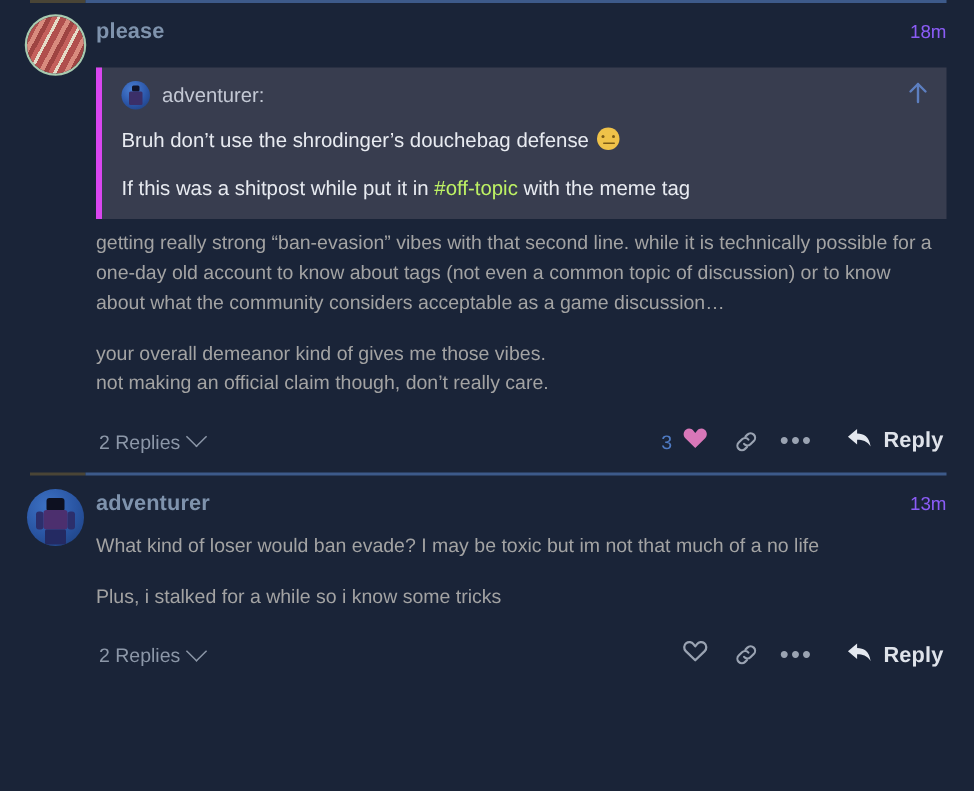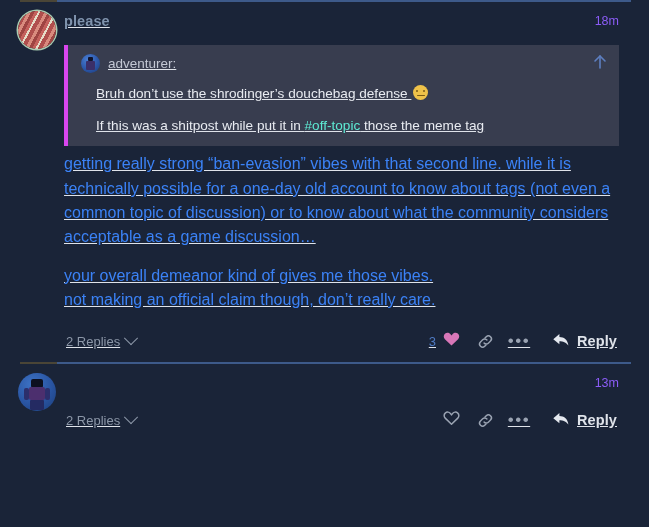--- a/index.html
+++ b/index.html
@@ -43,23 +43,22 @@
     left: 57px;
     top: 0;
     right: 18px;
     height: 2px;
     background: #3d5a8a;
   }
 
   
   .post {
     position: relative;
-    padding: 9px 30px 6px 18px;
+    padding: 9px 18px 6px 18px;
     box-sizing: border-box;
-    text-decoration: underline;
   }
 
   .post-header {
     display: flex;
     align-items: flex-start;
     height: 22px;
     position: relative;
   }
 
   .avatar {
@@ -193,25 +192,25 @@
     width: 16px;
     height: 18px;
     cursor: pointer;
   }
   .quote-expand svg { display: block; }
 
   .quote-line {
     font-size: 13.6px;
     line-height: 1.45;
     color: #e8ebf1;
-    margin: 0 0 12px 15px;
+    margin: 0 0 12px 0;
   }
   .quote-line:last-child { margin-bottom: 0; }
   .hashtag {
-    color: #5eead4;
+    color: #bef264;
   }
   .emoji-neutral {
     display: inline-block;
     vertical-align: -2px;
     width: 15px;
     height: 15px;
     border-radius: 50%;
     background: #efc249;
     position: relative;
     margin-left: 2px;
@@ -229,23 +228,23 @@
     content: "";
     position: absolute;
     left: 3.5px; top: 9.5px;
     width: 8px; height: 1.4px;
     background: #7a5a16;
     border-radius: 1px;
   }
 
   
   .para {
-    font-size: 16px;
+    font-size: 13px;
     line-height: 1.52;
-    color: #3b82f6;
+    color: #a3a3a3;
     margin: 0 0 14px 0;
     max-width: 562px;
   }
   .para.tight {
     margin-bottom: 0;
   }
   .para-group {
     margin-bottom: 14px;
   }
 
@@ -354,21 +353,21 @@
 
         <div class="quote-expand">
           <svg width="16" height="18" viewBox="0 0 16 18" fill="none" stroke="#5d7fc0" stroke-width="1.6" stroke-linecap="round" stroke-linejoin="round">
             <path d="M8 15 L8 3"></path>
             <path d="M3 8 L8 3 L13 8"></path>
           </svg>
         </div>
 
         <p class="quote-line"><span>Bruh don’t use the shrodinger’s douchebag defense </span><span class="emoji-neutral"></span></p>
 
-        <p class="quote-line"><span>If this was a shitpost while put it in </span><span class="hashtag">#off-topic</span><span> those the meme tag</span></p>
+        <p class="quote-line"><span>If this was a shitpost while put it in </span><span class="hashtag">#off-topic</span><span> with the meme tag</span></p>
       </div>
 
       <p class="para">getting really strong “ban-evasion” vibes with that second line. while it is technically possible for a one-day old account to know about tags (not even a common topic of discussion) or to know about what the community considers acceptable as a game discussion…</p>
 
       <div class="para-group">
         <p class="para tight">your overall demeanor kind of gives me those vibes.</p>
         <p class="para tight">not making an official claim though, don’t really care.</p>
       </div>
     </div>
 
@@ -420,23 +419,28 @@
 
   <div class="post">
     <div class="post-header">
       <div class="avatar avatar-blue">
         <div class="fig-head"></div>
         <div class="fig-arm-l"></div>
         <div class="fig-arm-r"></div>
         <div class="fig-torso"></div>
         <div class="fig-legs"></div>
       </div>
+      <div class="username">adventurer</div>
       <div class="timestamp">13m</div>
     </div>
 
+    <div class="post-body">
+      <p class="para">What kind of loser would ban evade? I may be toxic but im not that much of a no life</p>
+      <p class="para">Plus, i stalked for a while so i know some tricks</p>
+    </div>
 
     <div class="actions">
       <div class="replies-btn">
         <span>2 Replies</span>
         <span class="chev"></span>
       </div>
 
       <div class="actions-right">
         <div class="like-wrap">
           <span class="like-count"></span>

